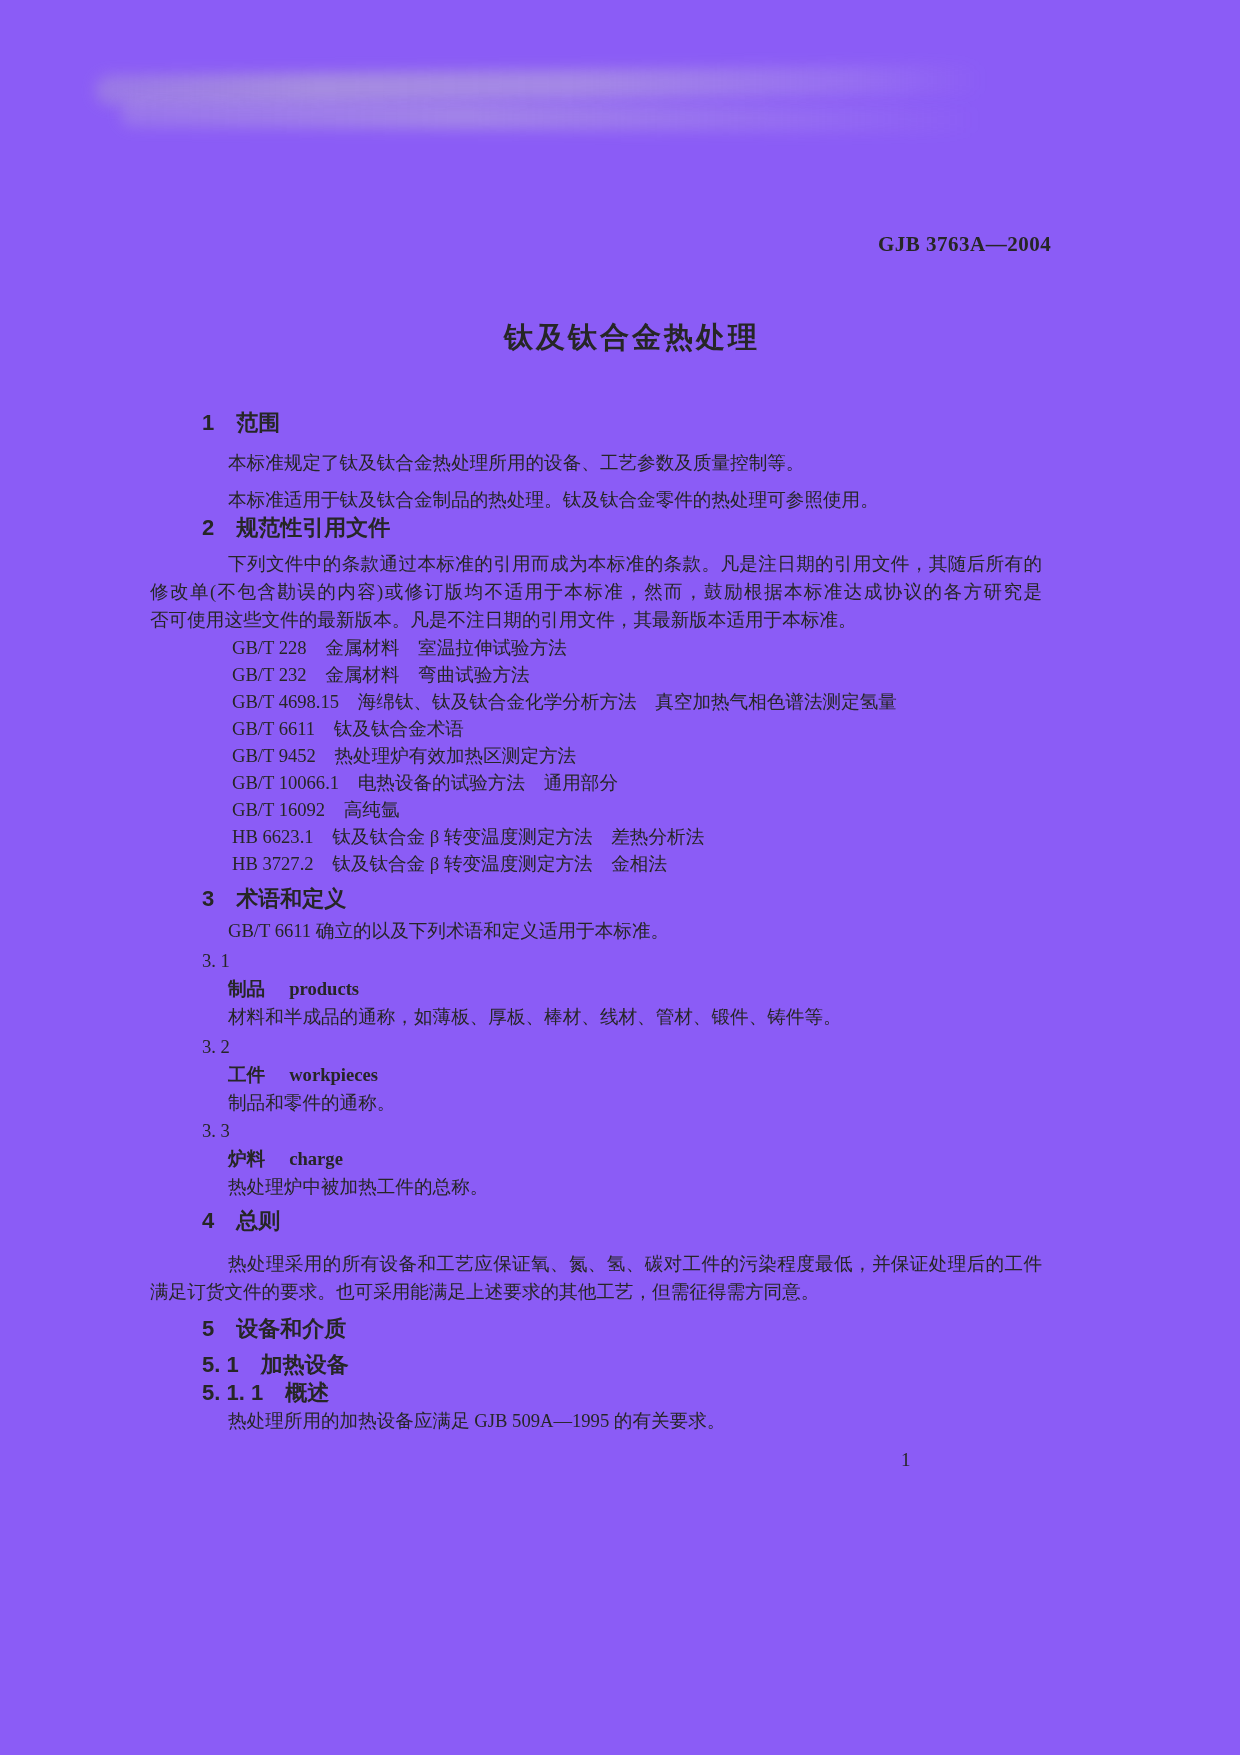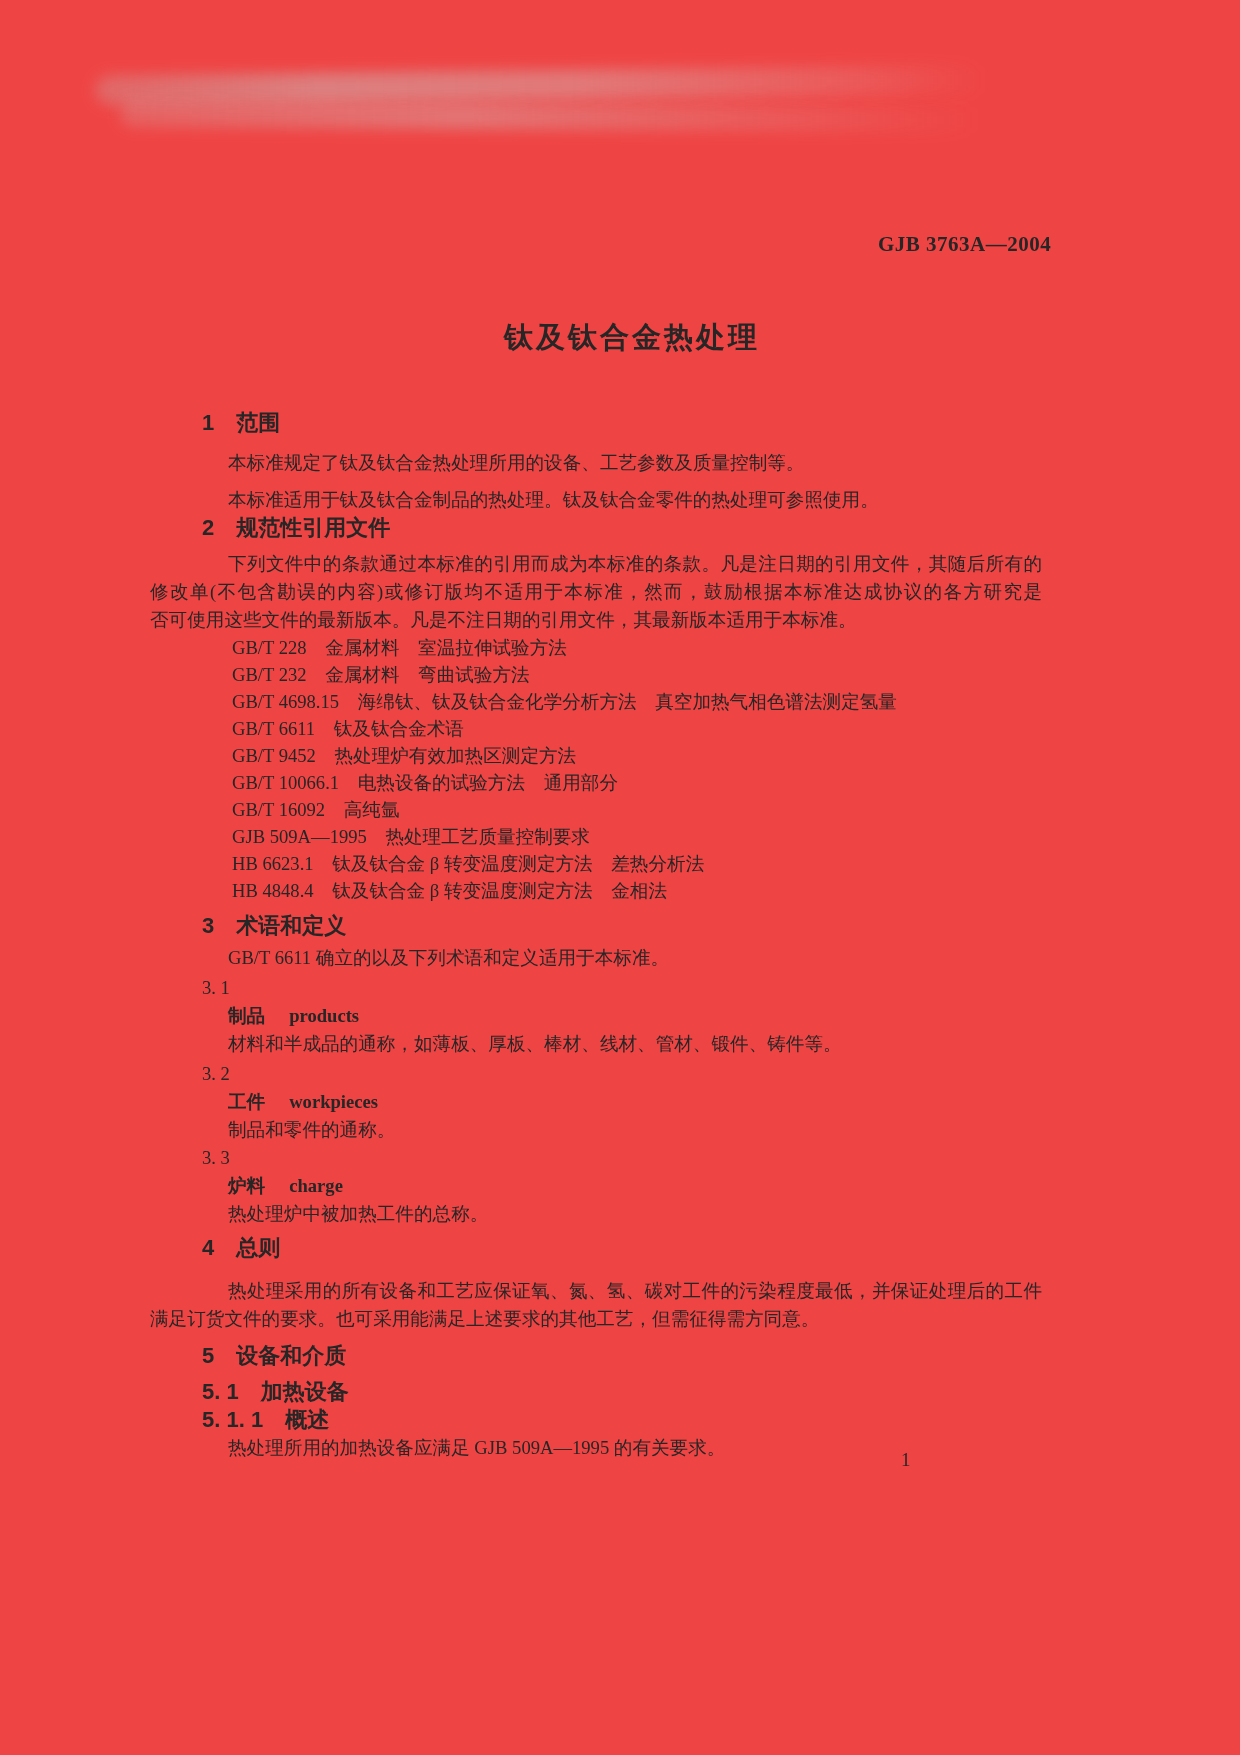--- a/index.html
+++ b/index.html
@@ -1,20 +1,20 @@
 <!DOCTYPE html>
 <html><head>
 <meta charset="utf-8">
 <style>
   html,body{margin:0;padding:0}
   body{
     width:1240px;height:1755px;background:#ffffff;position:relative;
     font-family:"Liberation Serif","DejaVu Serif",serif;color:#262626;
   }
-  .page{position:absolute;inset:0;overflow:hidden;background:#ef4444}
+  .page{position:absolute;inset:0;overflow:hidden;background:#8b5cf6}
   
   .smudge{position:absolute;filter:blur(7px);border-radius:18px;pointer-events:none}
   .smudge.a{left:95px;top:70px;width:890px;height:30px;transform:rotate(-.7deg);
     background:linear-gradient(90deg,rgba(190,190,190,.28),rgba(198,198,198,.45) 25%,rgba(205,205,205,.38) 55%,rgba(215,215,215,.15) 85%,rgba(220,220,220,0))}
   .smudge.b{left:120px;top:104px;width:860px;height:26px;transform:rotate(.4deg);
     background:linear-gradient(90deg,rgba(200,200,200,.22),rgba(206,206,206,.35) 40%,rgba(215,215,215,.12) 80%,rgba(225,225,225,0))}
 
   .doc-number{position:absolute;top:232px;left:878px;font-size:21px;font-weight:bold;letter-spacing:.5px}
   .doc-title{position:absolute;top:318px;left:12px;width:100%;text-align:center;
     font-family:"Liberation Sans","DejaVu Sans",sans-serif;font-weight:bold;font-size:29px;letter-spacing:3px}
@@ -56,23 +56,22 @@
       <div>否可使用这些文件的最新版本。凡是不注日期的引用文件，其最新版本适用于本标准。</div>
     </div>
     <ul class="reflist">
       <li>GB/T 228　金属材料　室温拉伸试验方法</li>
       <li>GB/T 232　金属材料　弯曲试验方法</li>
       <li>GB/T 4698.15　海绵钛、钛及钛合金化学分析方法　真空加热气相色谱法测定氢量</li>
       <li>GB/T 6611　钛及钛合金术语</li>
       <li>GB/T 9452　热处理炉有效加热区测定方法</li>
       <li>GB/T 10066.1　电热设备的试验方法　通用部分</li>
       <li>GB/T 16092　高纯氩</li>
-      <li>GJB 509A—1995　热处理工艺质量控制要求</li>
       <li>HB 6623.1　钛及钛合金 β 转变温度测定方法　差热分析法</li>
-      <li>HB 4848.4　钛及钛合金 β 转变温度测定方法　金相法</li>
+      <li>HB 3727.2　钛及钛合金 β 转变温度测定方法　金相法</li>
     </ul>
 
     <div class="h" style="margin-top:8px">3　术语和定义</div>
     <div class="ind" style="margin-top:4px">GB/T 6611 确立的以及下列术语和定义适用于本标准。</div>
 
     <div class="tnum" style="margin-top:2px">3. 1</div>
     <div class="tline">
       <span class="tcn">制品</span><span class="ten">products</span>
     </div>
     <div class="tdef">材料和半成品的通称，如薄板、厚板、棒材、线材、管材、锻件、铸件等。</div>

